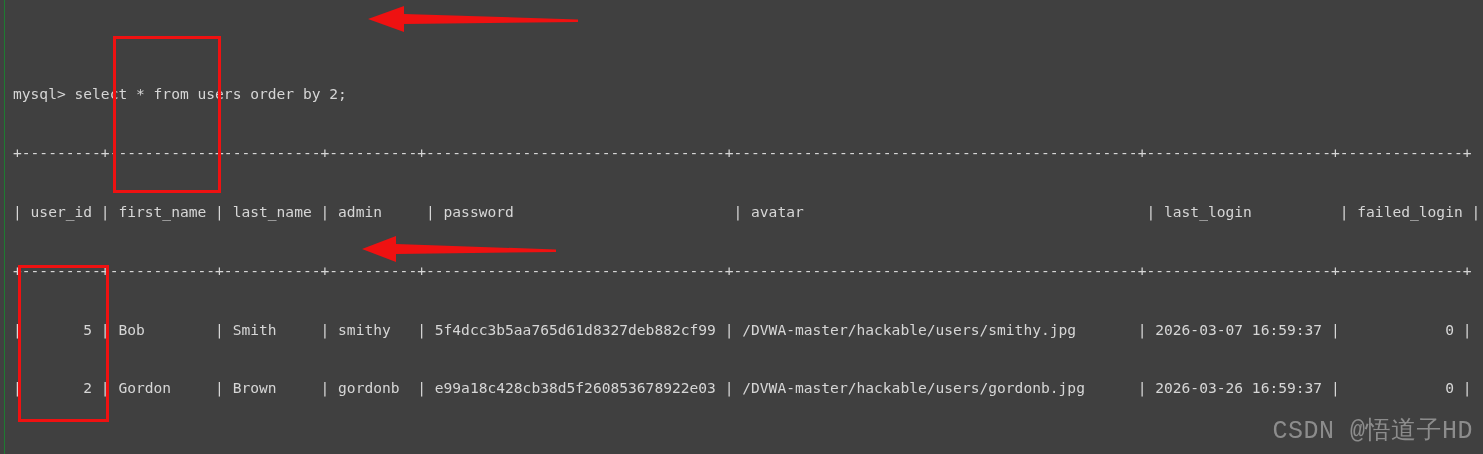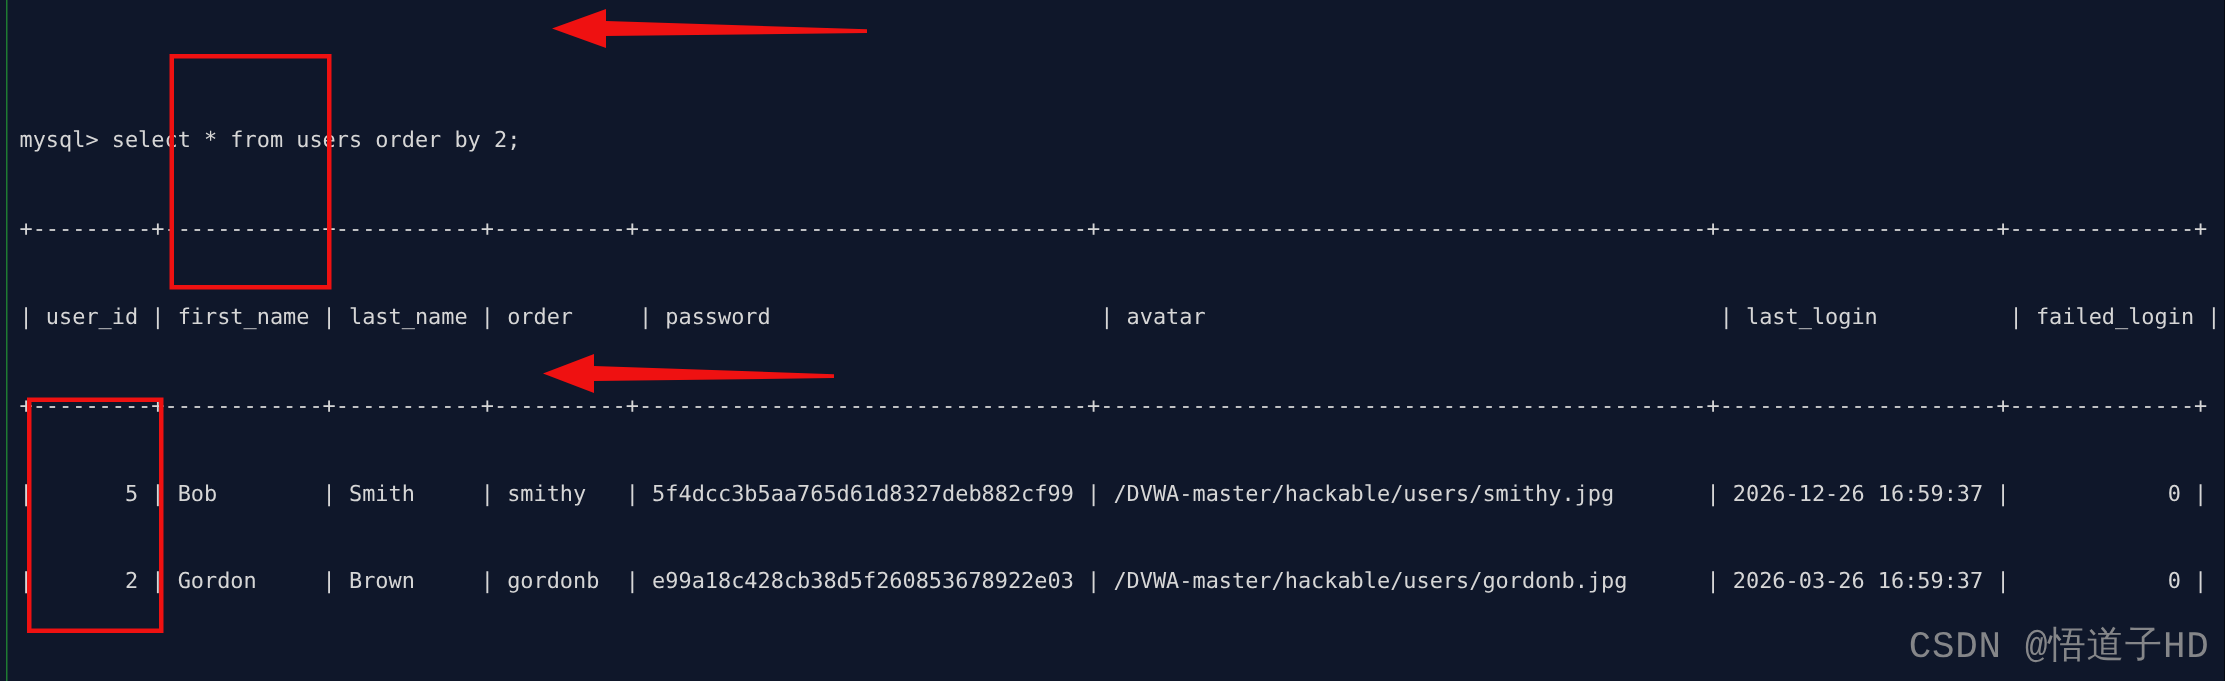--- a/index.html
+++ b/index.html
@@ -12,21 +12,21 @@
     width: 1483px;
     height: 454px;
     overflow: hidden;
     font-family: "DejaVu Sans Mono", "Liberation Mono", monospace;
   }
 
   #terminal {
     position: relative;
     width: 1483px;
     height: 454px;
-    background: #0f172a;
+    background: #404040;
     box-sizing: border-box;
   }
 
   
   .left-edge {
     position: absolute;
     left: 4px;
     top: 0;
     width: 1px;
     height: 454px;
@@ -95,23 +95,23 @@
 
 <div id="terminal">
 
   <div class="left-edge"></div>
 
   <div class="console">
 
     
     <div class="line">mysql&gt; select * from users order by 2;</div>
     <div class="line">+---------+------------+-----------+----------+----------------------------------+----------------------------------------------+---------------------+--------------+</div>
-    <div class="line">| user_id | first_name | last_name | order     | password                         | avatar                                       | last_login          | failed_login |</div>
+    <div class="line">| user_id | first_name | last_name | admin     | password                         | avatar                                       | last_login          | failed_login |</div>
     <div class="line">+---------+------------+-----------+----------+----------------------------------+----------------------------------------------+---------------------+--------------+</div>
-    <div class="line">|       5 | Bob        | Smith     | smithy   | 5f4dcc3b5aa765d61d8327deb882cf99 | /DVWA-master/hackable/users/smithy.jpg       | 2026-12-26 16:59:37 |            0 |</div>
+    <div class="line">|       5 | Bob        | Smith     | smithy   | 5f4dcc3b5aa765d61d8327deb882cf99 | /DVWA-master/hackable/users/smithy.jpg       | 2026-03-07 16:59:37 |            0 |</div>
     <div class="line">|       2 | Gordon     | Brown     | gordonb  | e99a18c428cb38d5f260853678922e03 | /DVWA-master/hackable/users/gordonb.jpg      | 2026-03-26 16:59:37 |            0 |</div>
     
     
     
     
 
     
 
     
     

